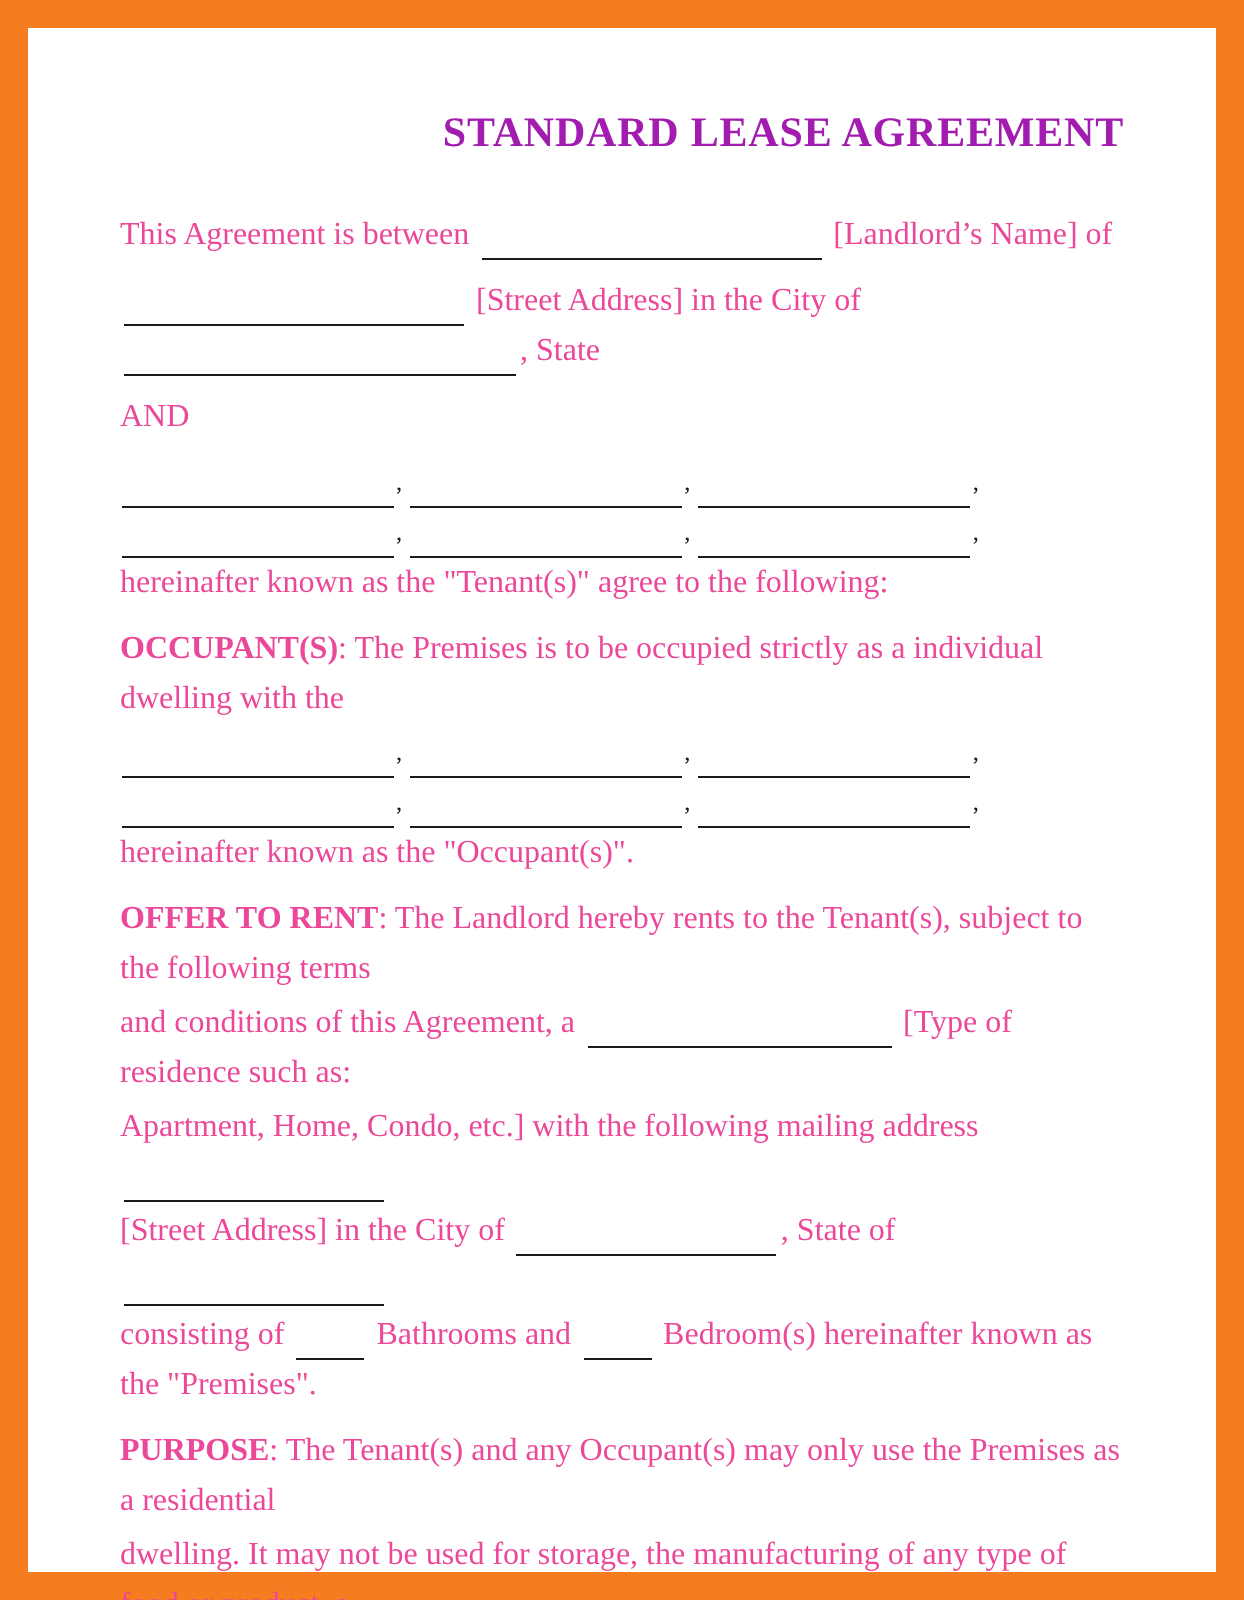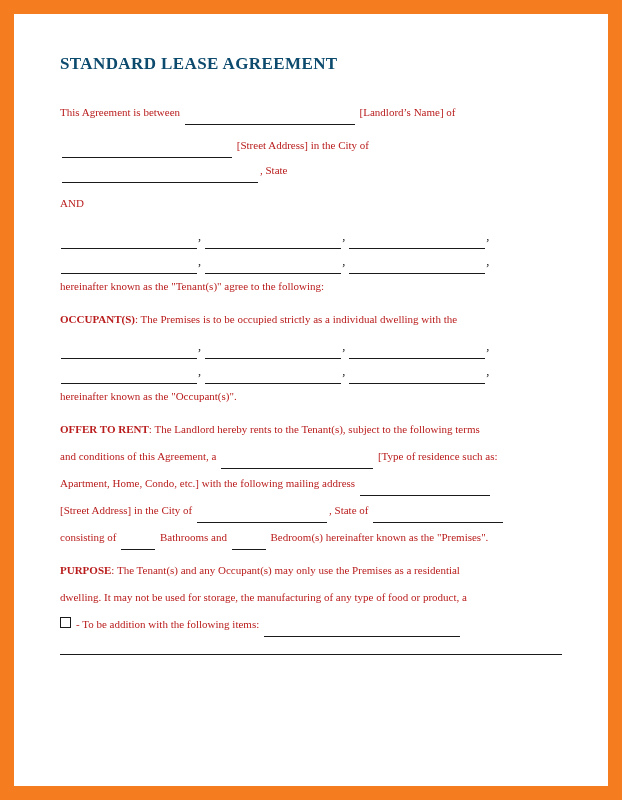--- a/index.html
+++ b/index.html
@@ -23,32 +23,32 @@
   }
   .sheet {
     box-sizing: border-box;
     width: 100%;
     height: 100%;
     background: #ffffff;
     padding: 26px 46px 0 46px;
     position: relative;
   }
   .doc-title {
-    text-align: left;
+    text-align: right;
     font-weight: bold;
-    font-size: 17px;
+    font-size: 21px;
     letter-spacing: 0.4px;
     margin: 14px 0 26px 0;
-    color: #0c4a6e;
+    color: #a21caf;
     font-family: "Liberation Serif", serif;
   }
   .para {
-    font-size: 11px;
+    font-size: 16px;
     line-height: 25px;
-    color: #b91c1c;
+    color: #ec4899;
     margin: 0 0 8px 0;
     text-align: left;
   }
   .para.tight {
     margin-bottom: 2px;
   }
   .blk {
     font-weight: bold;
   }
   .fill {

